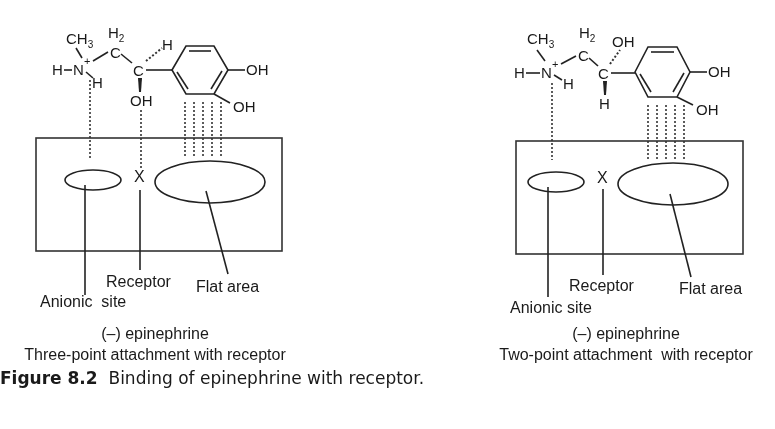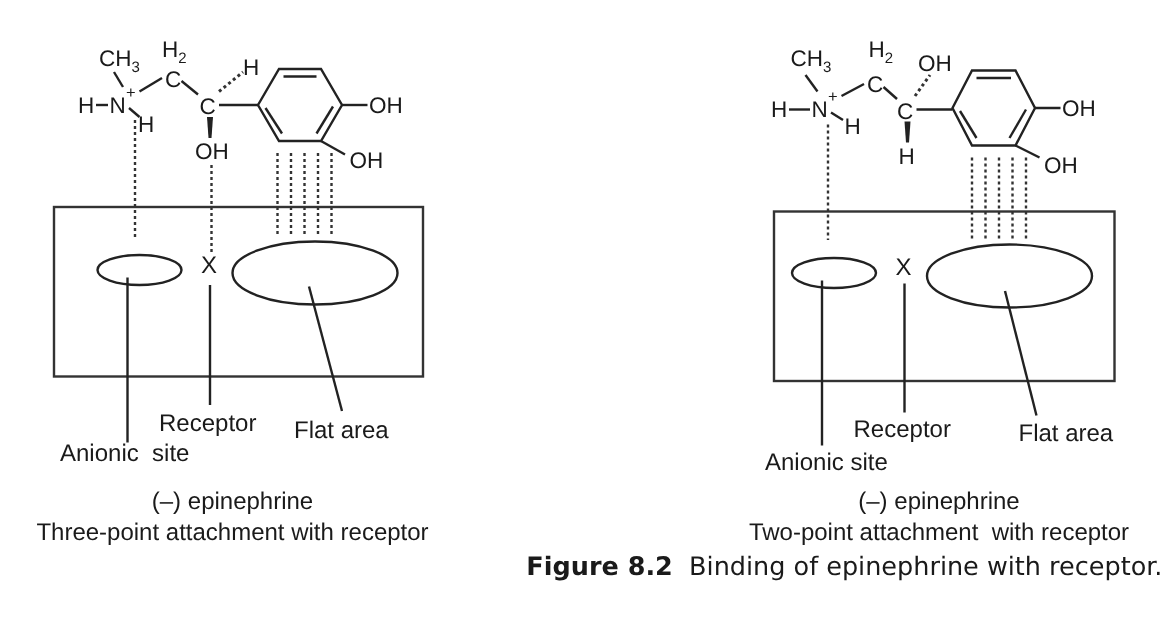--- a/index.html
+++ b/index.html
@@ -10,21 +10,21 @@
     .atom { font-size: 15px; }
     .sub { font-size: 10px; }
     .sup { font-size: 11px; }
     .bond { stroke: #222; stroke-width: 1.6; fill: none; }
     .wedge { fill: #222; }
     .dash { stroke: #333; stroke-width: 1.6; stroke-dasharray: 2 2; fill: none; }
     .hash { stroke: #333; stroke-width: 2; stroke-dasharray: 2 2; fill: none; }
     .box { stroke: #333; stroke-width: 1.6; fill: none; }
     .ell { stroke: #222; stroke-width: 1.6; fill: none; }
     .pointer { stroke: #222; stroke-width: 1.6; }
-    .caption { position: absolute; left: 0; width: 775px; top: 368px; text-align: right;
+    .caption { position: absolute; left: 0; width: 775px; top: 368px; text-align: left;
                font-family: "DejaVu Sans", sans-serif; font-size: 17px; color: #1a1a1a; }
     .caption b { font-weight: bold; }
   </style>
 </head>
 <body>
 
 <svg id="diagram" width="775" height="429" viewBox="0 0 775 429">
 
   <g>
 

